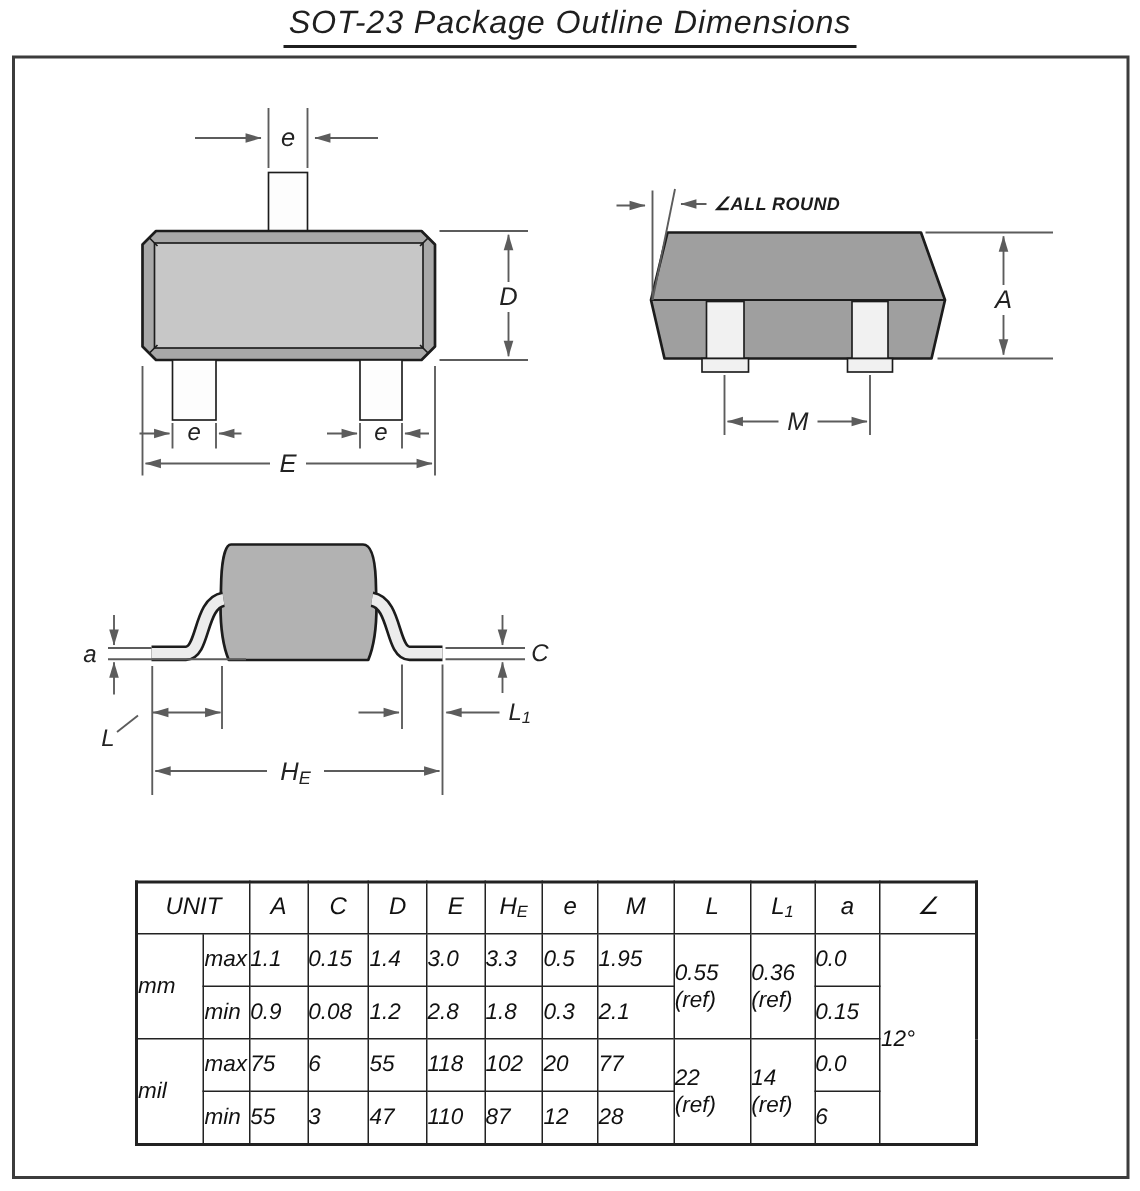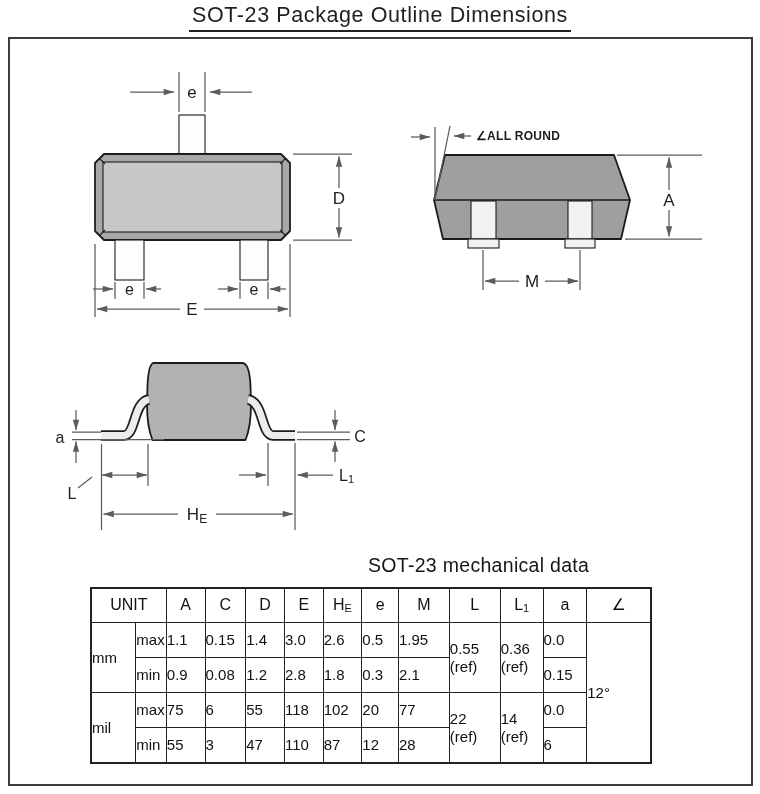--- a/index.html
+++ b/index.html
@@ -1,19 +1,19 @@
 <!DOCTYPE html>
 <html><head>
 <meta charset="utf-8">
 <style>
   html,body { margin:0; padding:0; background:#ffffff; }
   .page {
     position:relative; width:760px; height:794px;
     background:#ffffff; overflow:hidden;
-    font-family:"Liberation Sans", sans-serif; color:#1a1a1a;
+    font-family:"Liberation Sans", sans-serif; color:#1a1a1a;font-style:italic;
   }
   .doc-title {
     position:absolute; top:3px; left:0; width:760px; text-align:center;
   }
   .doc-title span {
     display:inline-block; font-size:21.5px; letter-spacing:0.6px;
     color:#1f1f1f; border-bottom:2.5px solid #1f1f1f; padding:0 3px 2px 3px;
   }
   .frame {
     position:absolute; left:8px; top:37px; width:745px; height:749px;
@@ -202,21 +202,20 @@
       <g>
         <path class="dim" d="M49.5,102 V188"></path>
         <path class="dim" d="M126,172 L51.5,172" marker-end="url(#ar3)"></path>
         <path class="dim" d="M164,172 L241,172" marker-end="url(#ar3)"></path>
         <text x="145" y="172" text-anchor="middle" dominant-baseline="central">
           <tspan class="lbl">H</tspan><tspan style="font-size:12px" dy="4.5">E</tspan>
         </text>
       </g>
     </svg>
 
-    <div class="mech-title">SOT-23  mechanical data</div>
 
     <table class="mech">
       <colgroup>
         <col style="width:44px">
           <col style="width:30px">
           <col style="width:38px">
           <col style="width:40px">
         <col style="width:38px">
           <col style="width:38px">
           <col style="width:38px">
@@ -244,21 +243,21 @@
         </tr>
       </thead>
       <tbody>
         <tr>
           <td rowspan="2">mm</td>
           <td>max</td>
           <td>1.1</td>
           <td>0.15</td>
           <td>1.4</td>
           <td>3.0</td>
-          <td>2.6</td>
+          <td>3.3</td>
           <td>0.5</td>
           <td>1.95</td>
           <td rowspan="2" class="ref-cell">
               <span>0.55</span>
               <span>(ref)</span>
             </td>
           <td rowspan="2" class="ref-cell">
               <span>0.36</span>
               <span>(ref)</span>
             </td>

